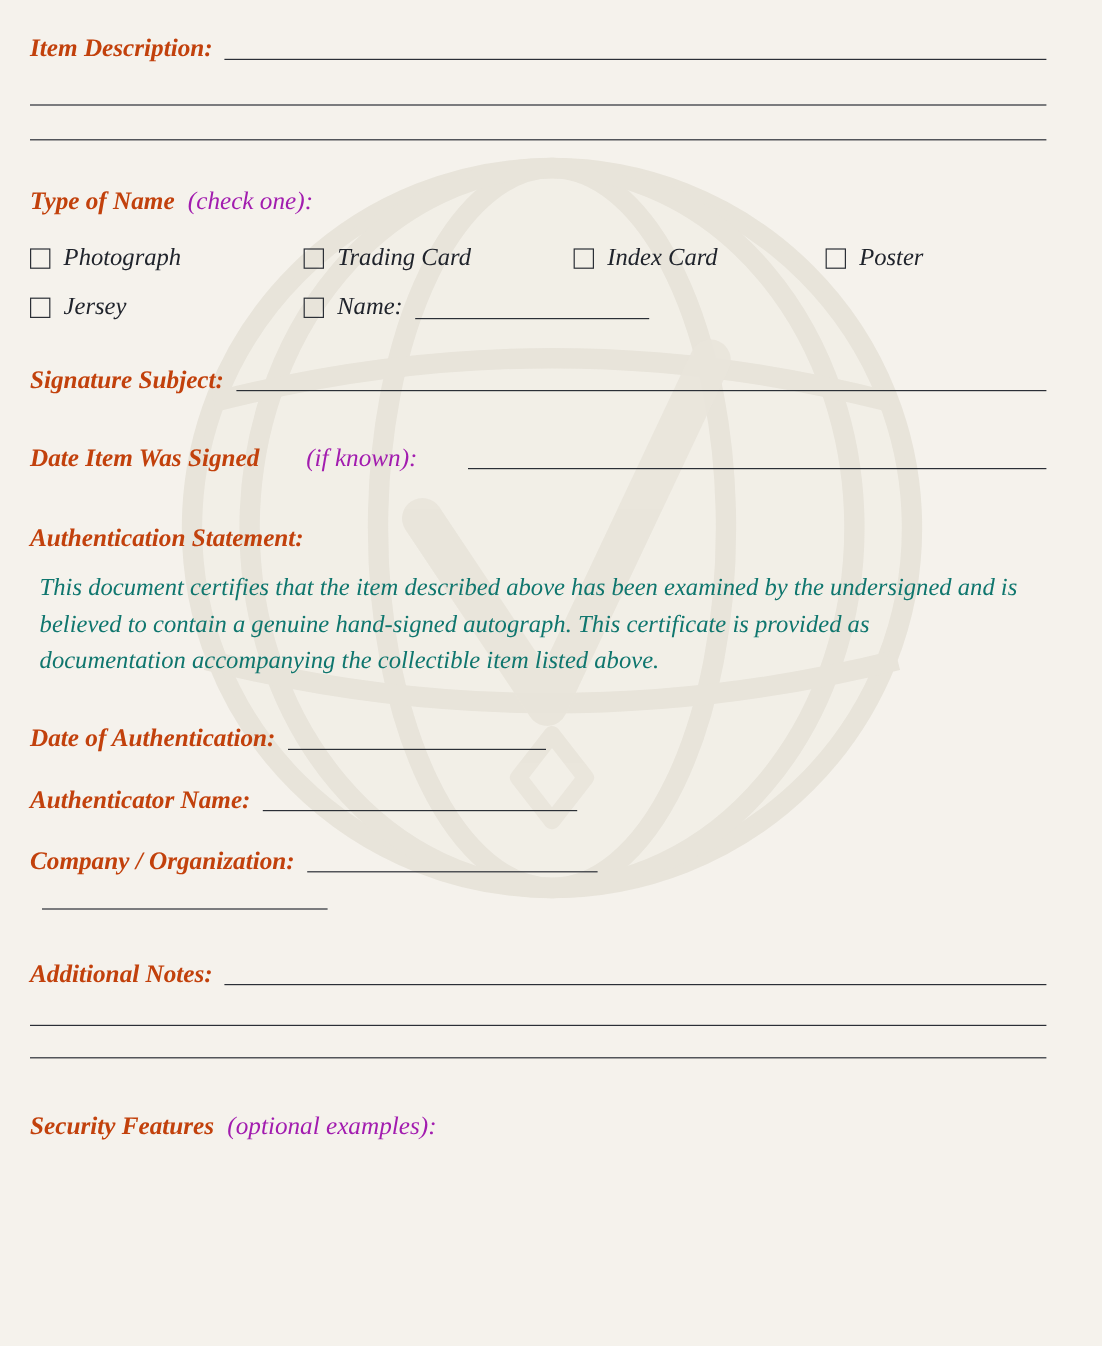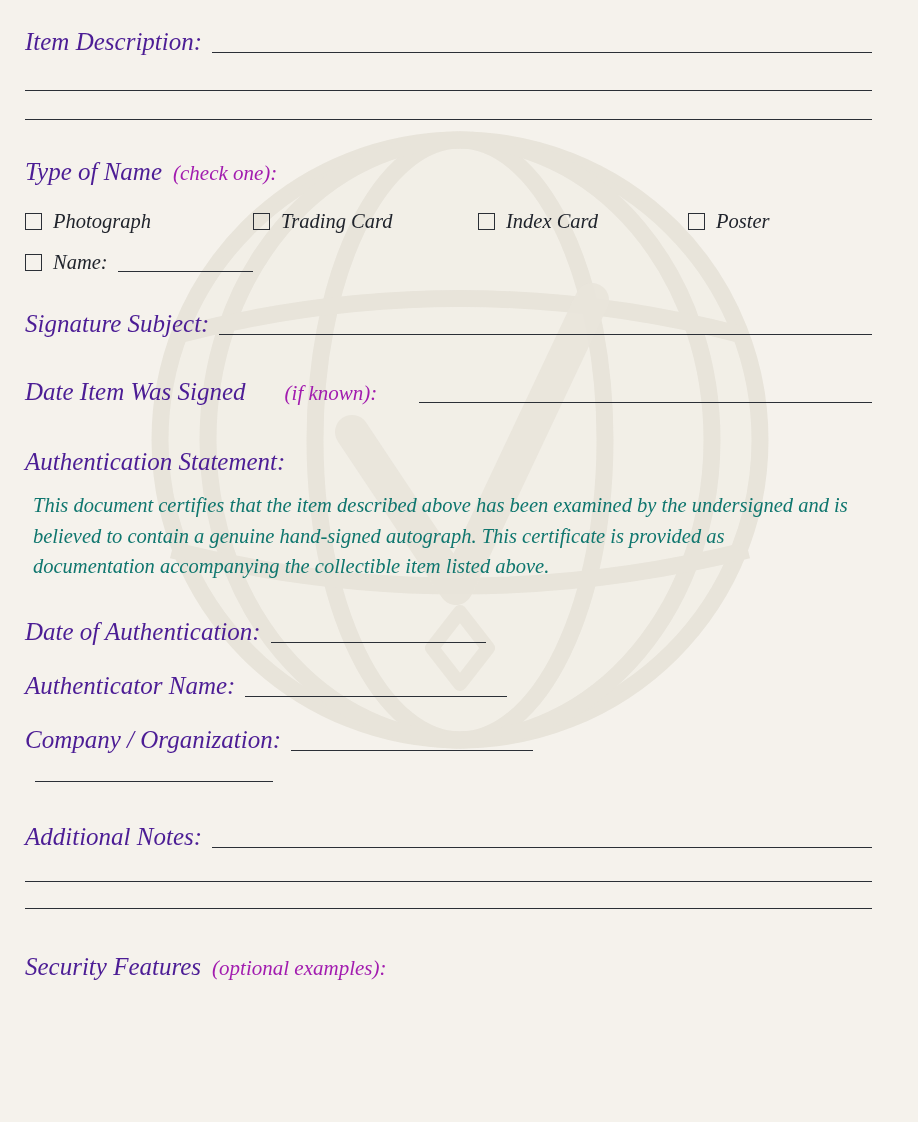--- a/index.html
+++ b/index.html
@@ -15,21 +15,21 @@
   .watermark{
     position:absolute;inset:0;width:100%;height:100%;
     pointer-events:none;
   }
   .sheet{
     position:absolute;inset:0;
     padding:28px 46px 0 25px;
     box-sizing:border-box;
   }
   .row{display:flex;align-items:flex-end;}
-  .lbl{font-weight:400;font-size:25px;white-space:nowrap;color:#4c1d95;}
+  .lbl{font-weight:700;font-size:21px;white-space:nowrap;color:#c2410c;}
   .hint{font-weight:400;font-size:21px;white-space:nowrap;color:#a21caf;}
   .line{
     flex:1;
     border-bottom:1.6px solid #2b2f36;
     margin-left:10px;
     margin-bottom:3px;
     min-height:1px;
   }
   .line-fixed{flex:none;}
   .fullline{
@@ -116,20 +116,24 @@
     </label>
     <label class="opt">
       <span class="cb"></span>
       <span>Poster</span>
     </label>
   </div>
 
   <div class="opts2">
     <label class="opt">
       <span class="cb"></span>
+      <span>Jersey</span>
+    </label>
+    <label class="opt">
+      <span class="cb"></span>
       <span>Name:</span>
       <span class="other-line"></span>
     </label>
   </div>
 
   <div class="row mt36">
     <span class="lbl">Signature Subject:</span>
     <span class="line"></span>
   </div>
 

